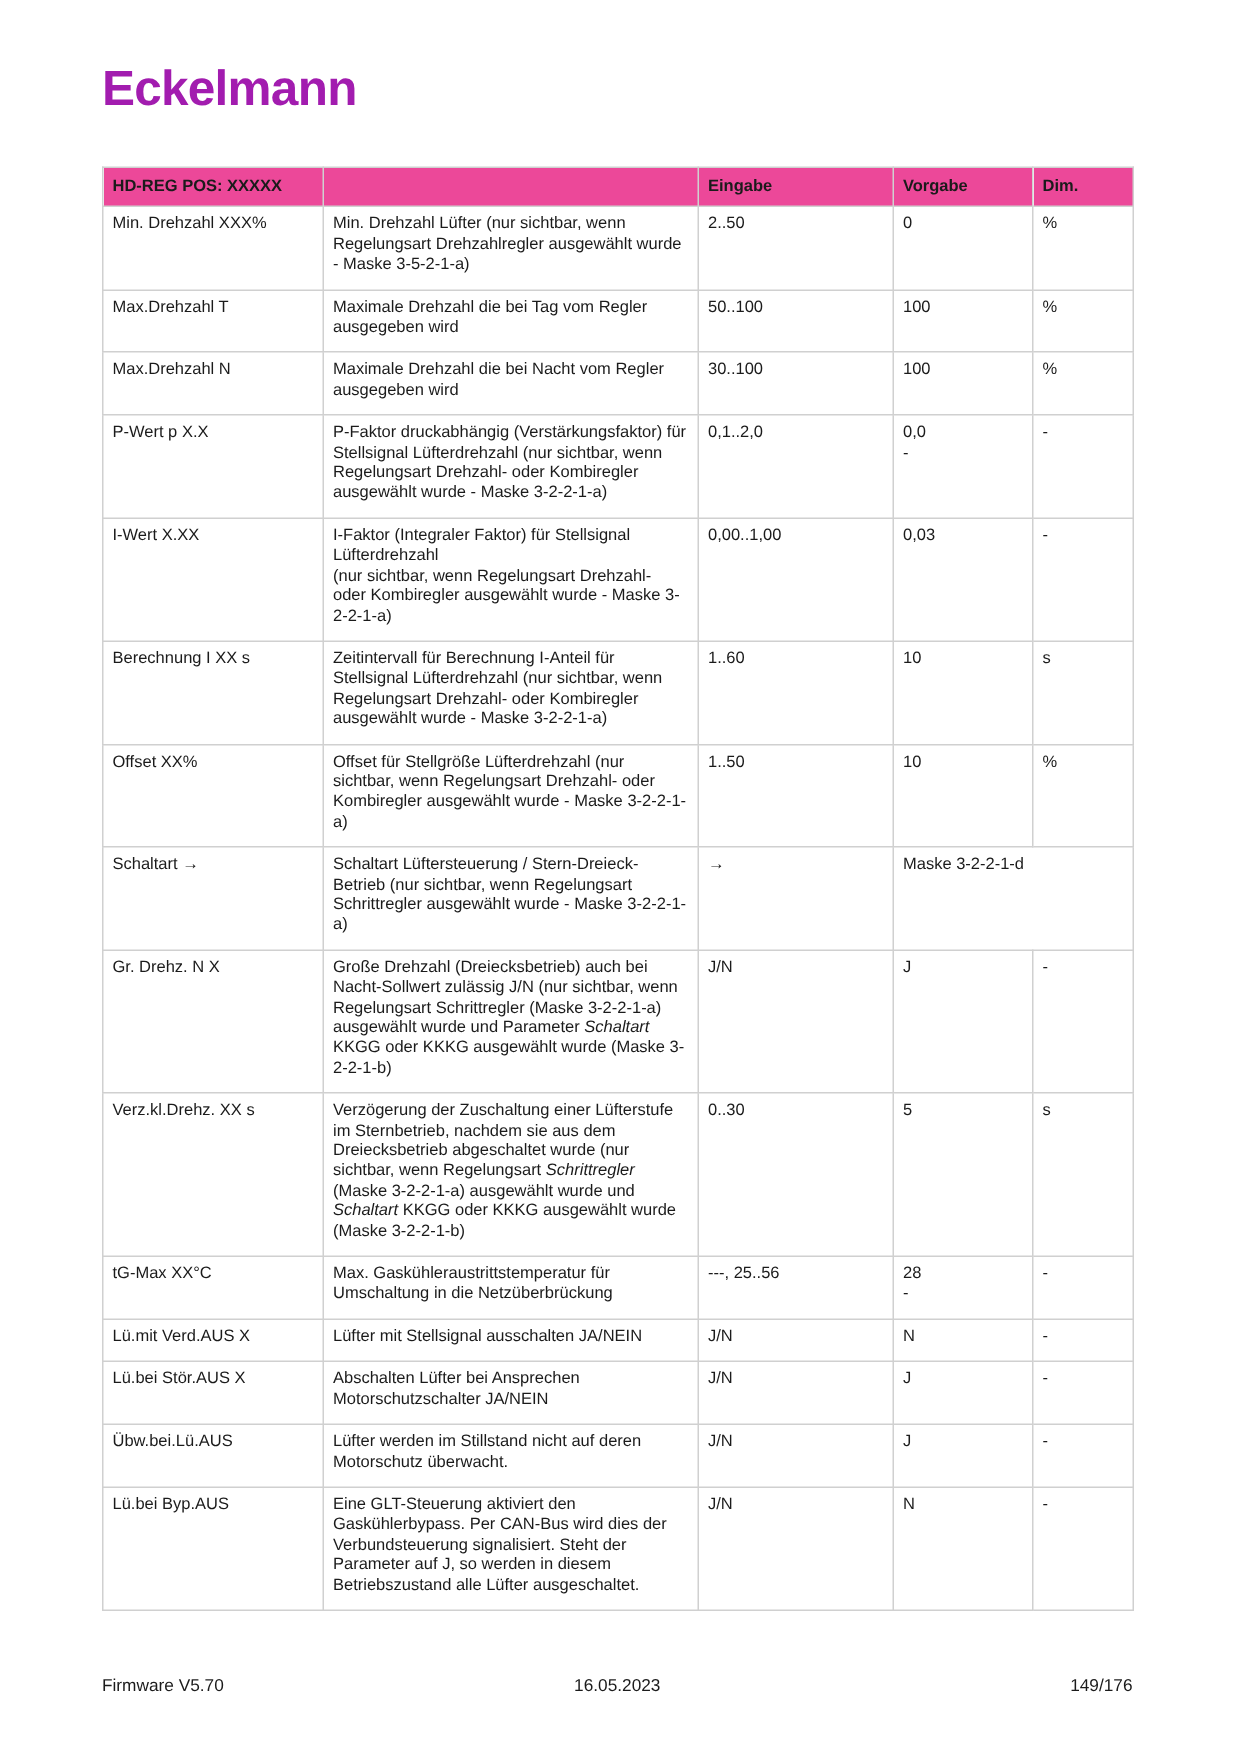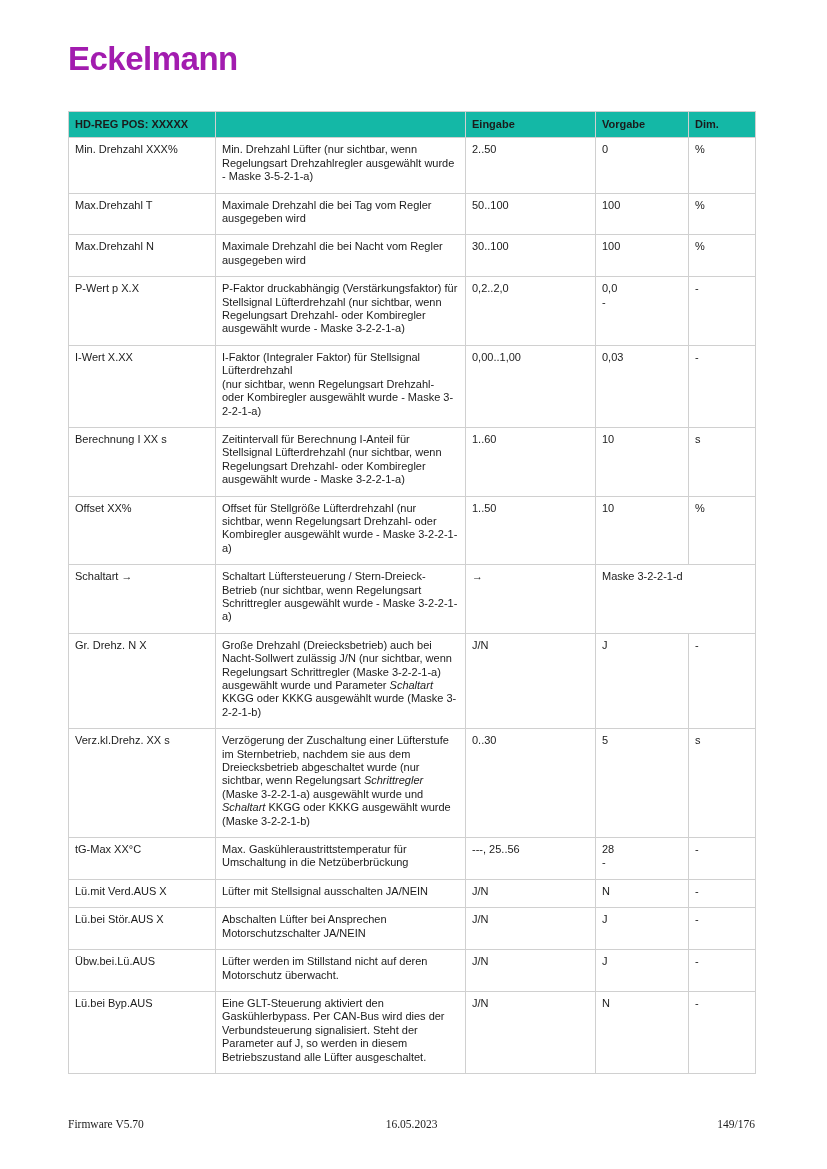--- a/index.html
+++ b/index.html
@@ -31,37 +31,36 @@
   }
   table.param-table th, table.param-table td {
     border: 1px solid #d0d0d0;
     vertical-align: top;
     text-align: left;
     padding: 5px 6px 9px 6px;
     white-space: pre-line;
     overflow: hidden;
   }
   table.param-table th {
-    background: #14b8a6;
+    background: #ec4899;
     font-weight: bold;
     padding: 6px 6px 6px 6px;
     white-space: nowrap;
   }
   .col-param { width: 147px; }
   .col-desc  { width: 250px; }
   .col-ein   { width: 130px; }
   .col-vor   { width: 93px; }
   .col-dim   { width: 67px; }
   .it { font-style: italic; }
   .footer {
     position: absolute;
     left: 68px; right: 72px; top: 1118px;
     font-size: 11.5px;
     height: 16px;
-    font-family: Liberation Serif, serif;
   }
   .footer .f-left  { position: absolute; left: 0; }
   .footer .f-center{ position: absolute; left: 50%; transform: translateX(-50%); }
   .footer .f-right { position: absolute; right: 0; }
 </style>
 </head>
 <body>
 
 <div class="logo">Eckelmann</div>
 
@@ -100,21 +99,21 @@
       <tr>
     <td>Max.Drehzahl N</td>
     <td><span>Maximale Drehzahl die bei Nacht vom Regler ausgegeben wird</span></td>
     <td>30..100</td>
     <td>100</td>
     <td>%</td>
   </tr>
       <tr>
     <td>P-Wert p X.X</td>
     <td><span>P-Faktor druckabhängig (Verstärkungsfaktor) für Stellsignal Lüfterdrehzahl (nur sichtbar, wenn Regelungsart Drehzahl- oder Kombiregler ausgewählt wurde - Maske 3-2-2-1-a)</span></td>
-    <td>0,2..2,0</td>
+    <td>0,1..2,0</td>
     <td>0,0
 -</td>
     <td>-</td>
   </tr>
       <tr>
     <td>I-Wert X.XX</td>
     <td><span>I-Faktor (Integraler Faktor) für Stellsignal Lüfterdrehzahl
 (nur sichtbar, wenn Regelungsart Drehzahl- oder Kombiregler ausgewählt wurde - Maske 3-2-2-1-a)</span></td>
     <td>0,00..1,00</td>
     <td>0,03</td>

